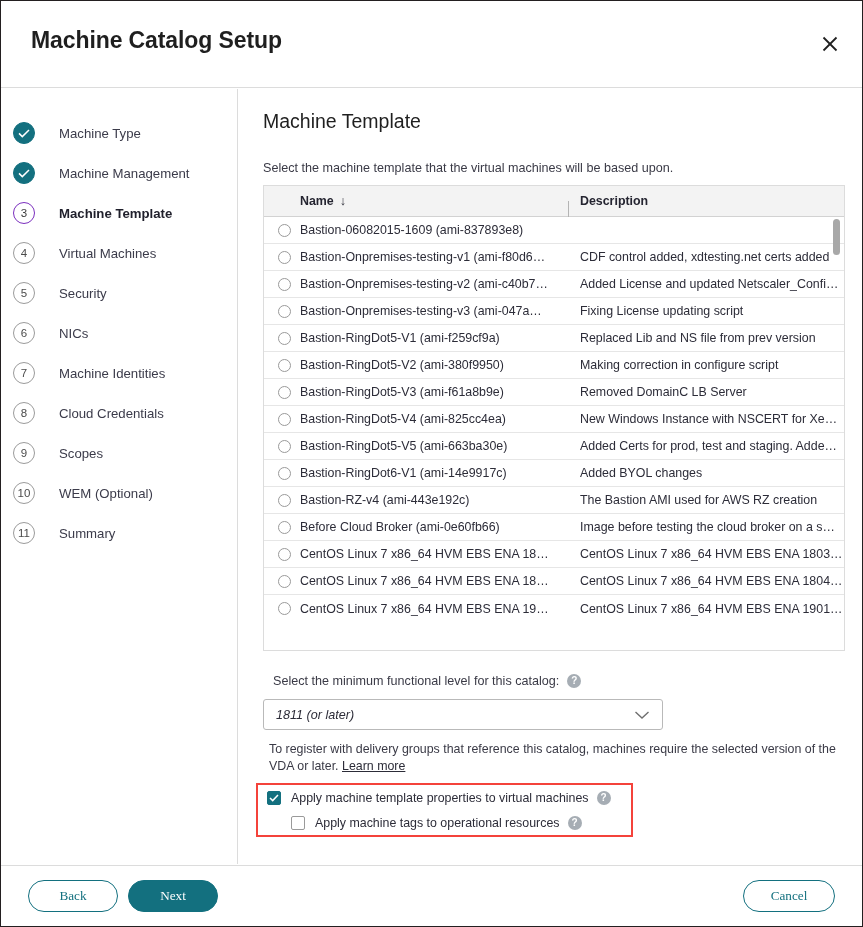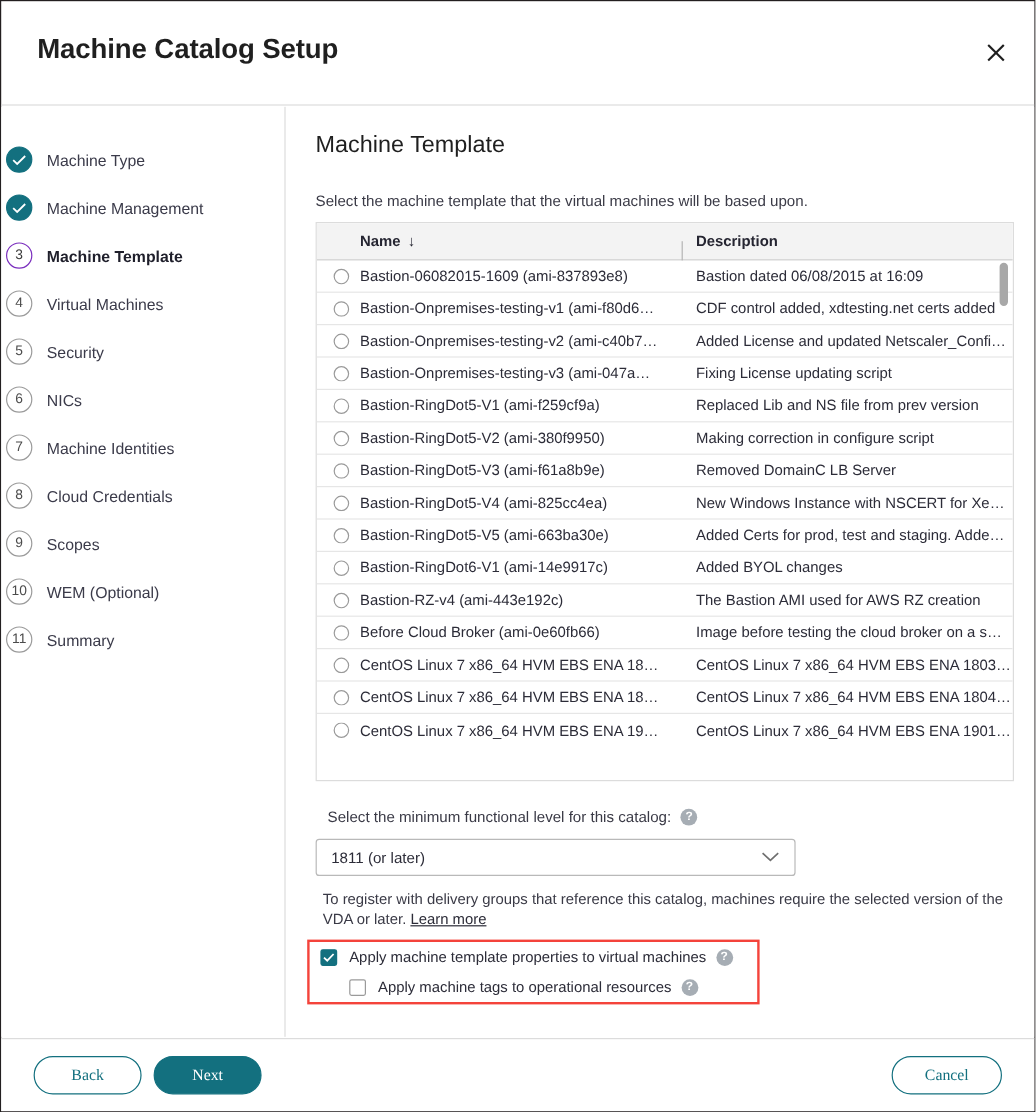--- a/index.html
+++ b/index.html
@@ -65,22 +65,23 @@
   }
   .steps {
     list-style: none;
     margin: 0;
     padding: 24px 0 0 0;
   }
   .step {
     display: flex;
     align-items: center;
     height: 40px;
-    padding-left: 4px;
-    cursor: pointer;
+    padding-left: 12px;
+    cursor: pointer;
+    gap: 12px;
   }
   .step-marker {
     width: 22px;
     height: 22px;
     border-radius: 50%;
     box-sizing: border-box;
     display: flex;
     align-items: center;
     justify-content: center;
     flex: 0 0 auto;
@@ -259,20 +260,21 @@
     width: 400px;
     height: 31px;
     box-sizing: border-box;
     border: 1px solid #b9b9b9;
     border-radius: 3px;
     background: #ffffff;
     display: flex;
     align-items: center;
     padding: 0 12px;
     cursor: pointer;
+    font-style: italic;
   }
   .select-value {
     font-size: 12.6px;
     color: #2c2c38;
     flex: 1;
   }
   .chevron { flex: 0 0 auto; }
   .note {
     position: absolute;
     left: 30px; top: 652px;
@@ -452,21 +454,20 @@
           <span>Description</span>
         </div>
       </div>
       <div class="tbl-body">
         <div id="rows-host">
             <div class="trow">
               <div class="cell-name">
                 <span class="radio"></span>
                 <span>Bastion-06082015-1609 (ami-837893e8)</span>
               </div>
-              <div class="cell-desc">Bastion dated 06/08/2015 at 16:09</div>
             </div>
             <div class="trow">
               <div class="cell-name">
                 <span class="radio"></span>
                 <span>Bastion-Onpremises-testing-v1 (ami-f80d6…</span>
               </div>
               <div class="cell-desc">CDF control added, xdtesting.net certs added</div>
             </div>
             <div class="trow">
               <div class="cell-name">

